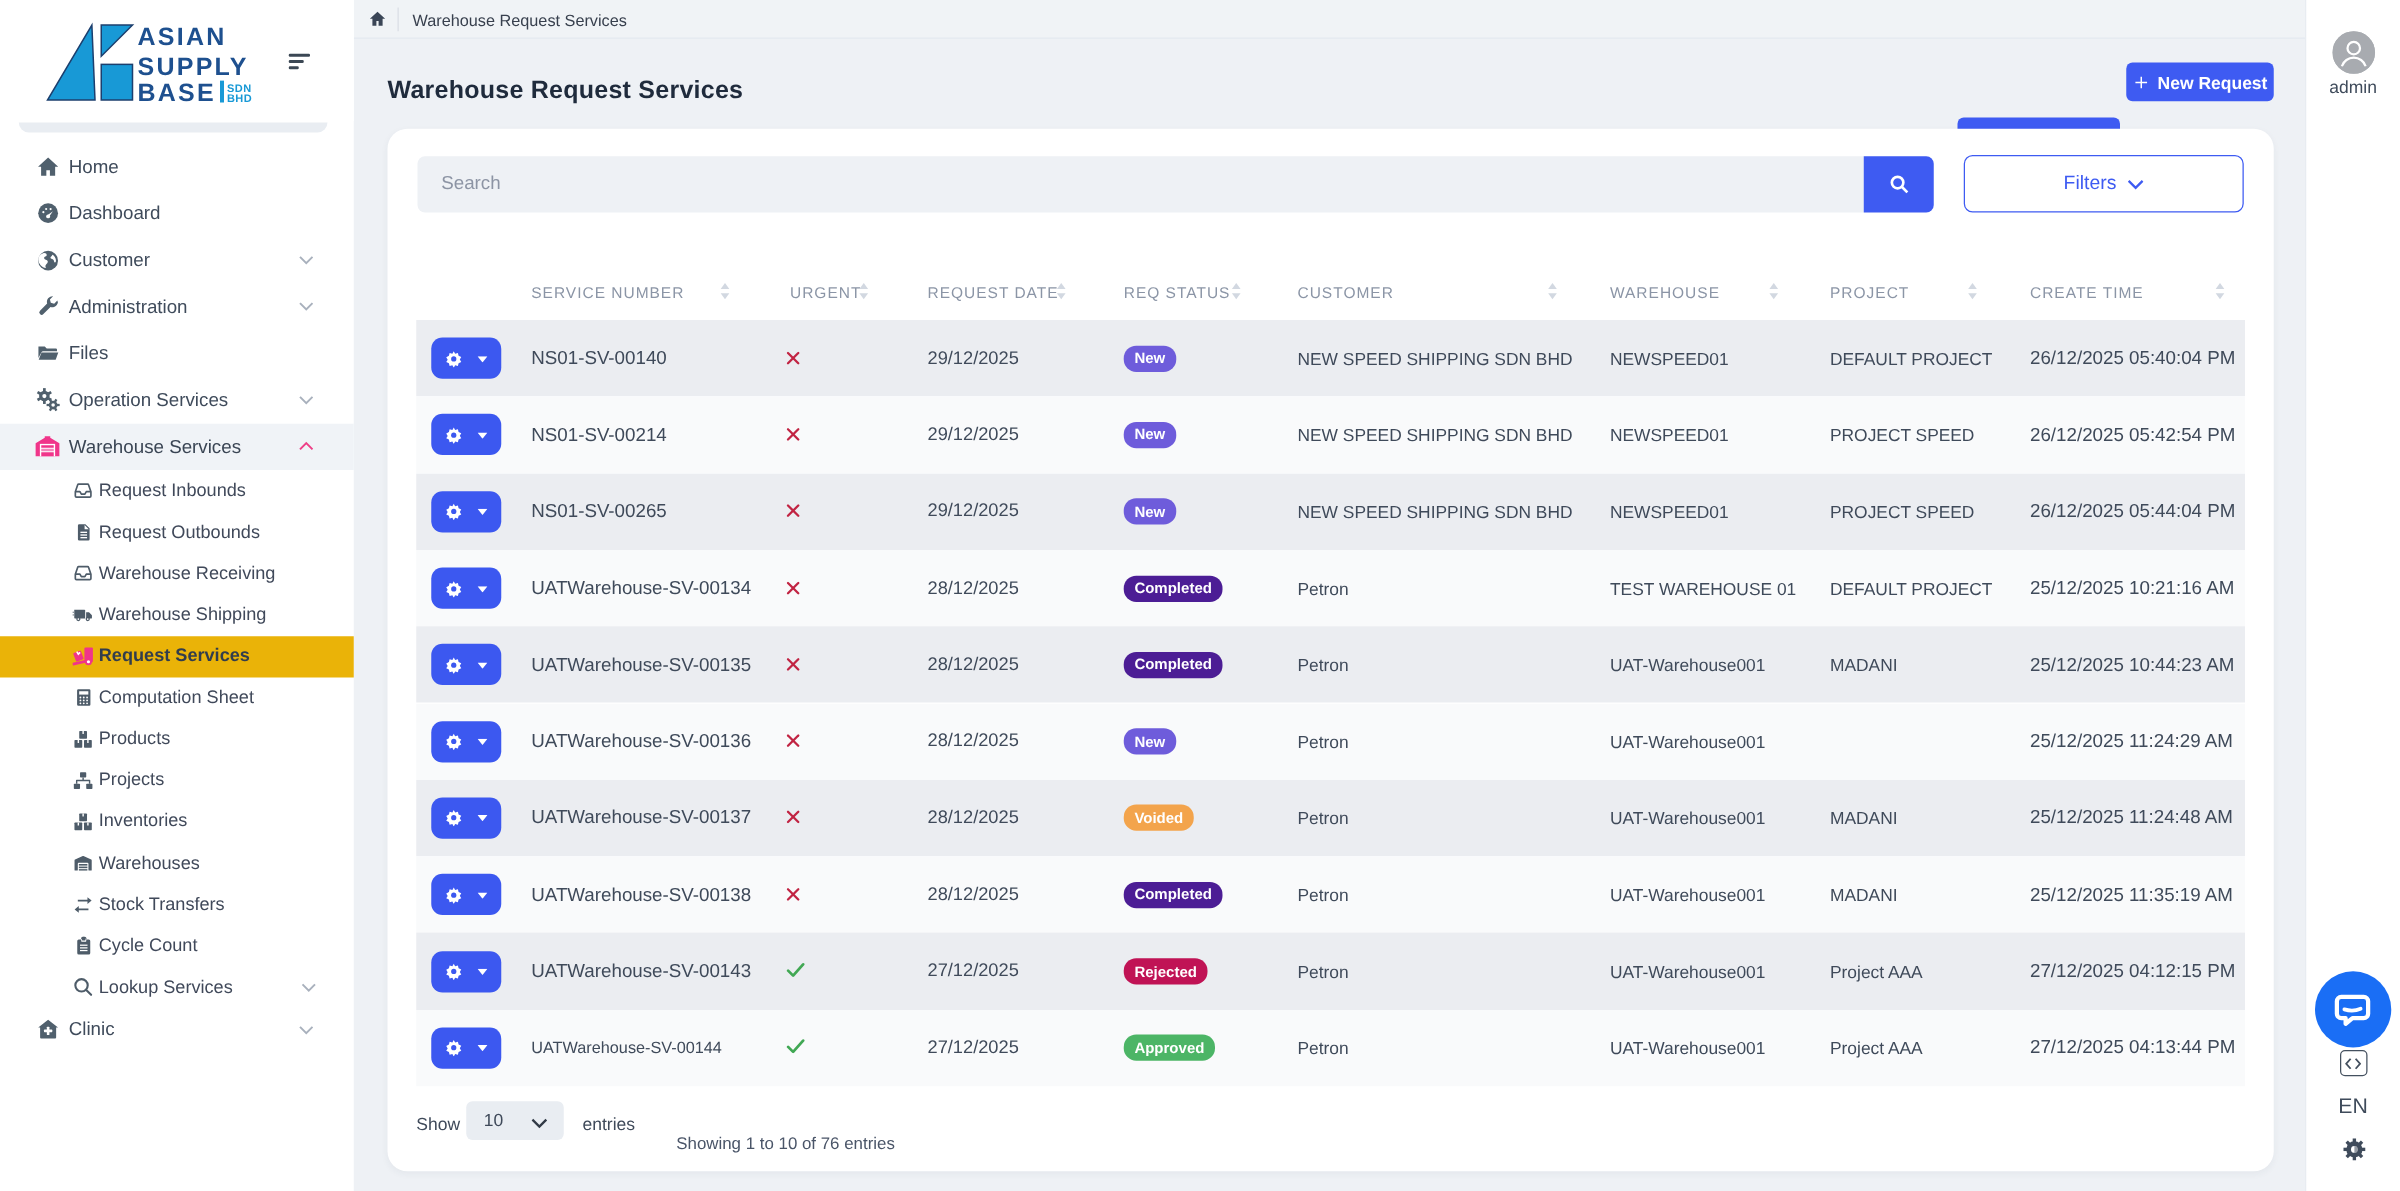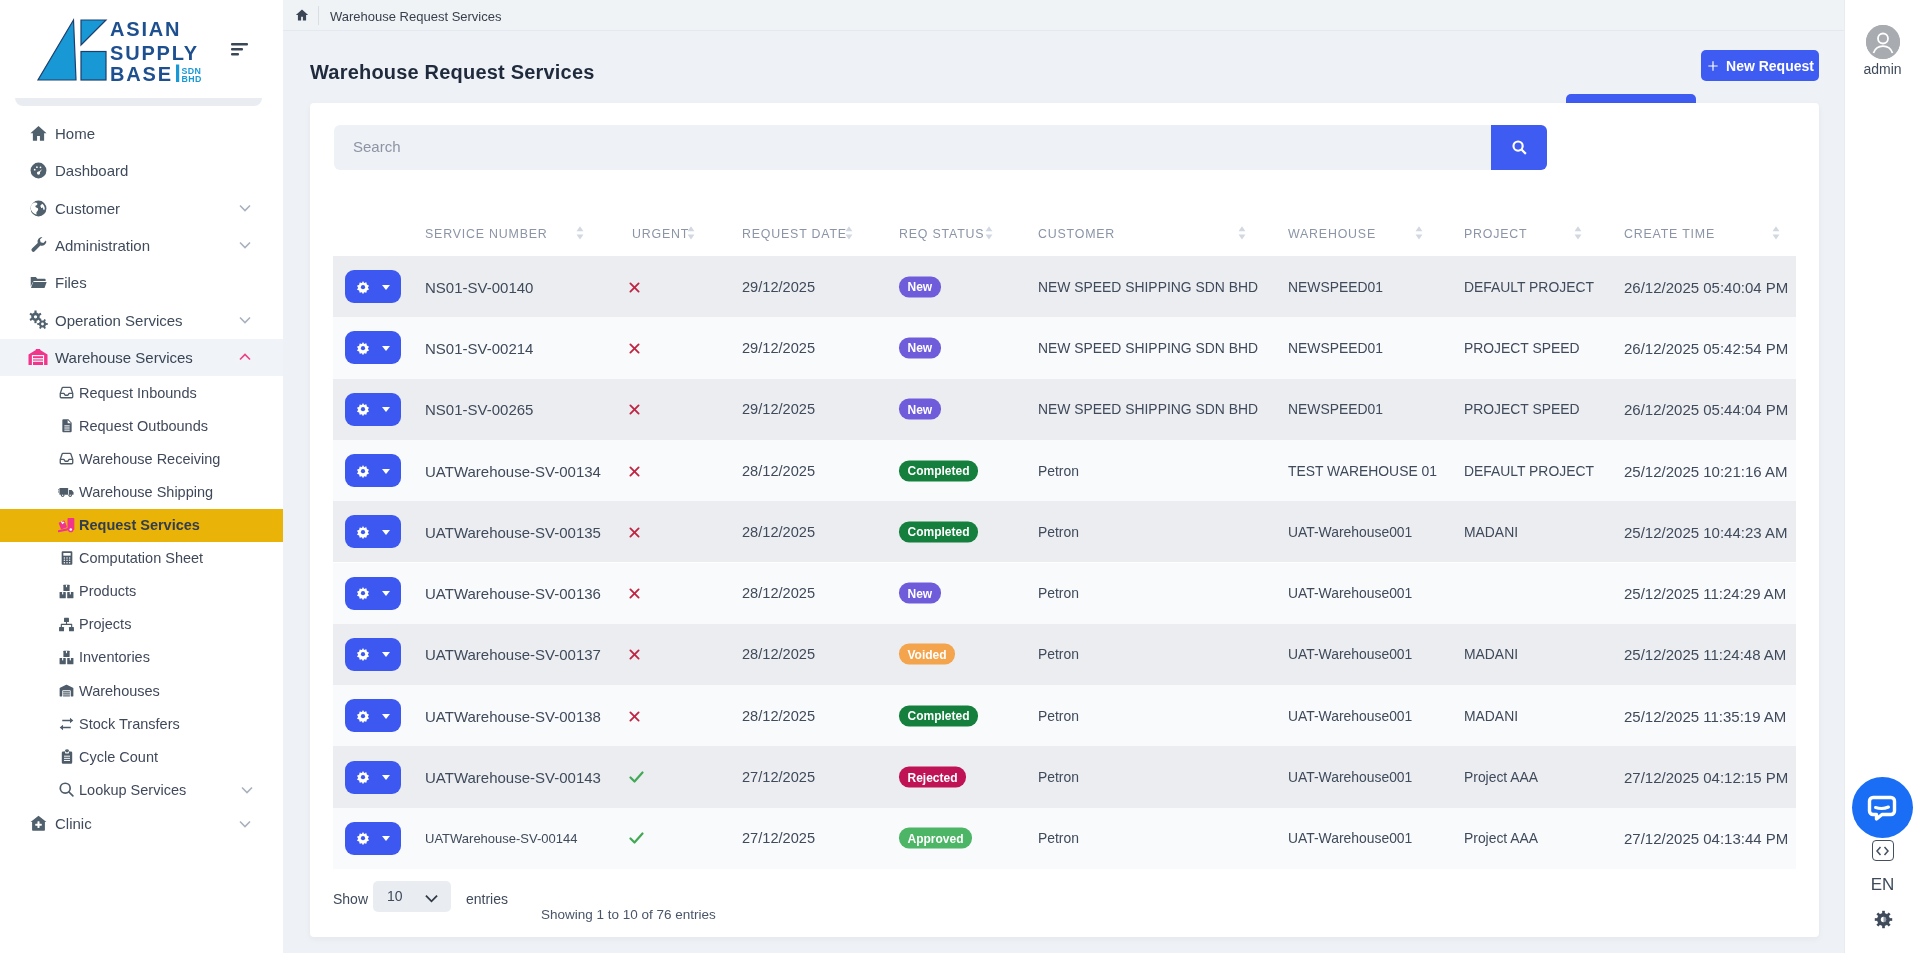--- a/index.html
+++ b/index.html
@@ -32,39 +32,39 @@
 #main { position:absolute; left:283px; top:0; width:1561px; height:953px; }
 #crumb { position:absolute; left:0; top:0; width:1561px; height:31px; background:#f0f3f6; border-bottom:1px solid #e4e9ef; }
 #crumb .homeic { position:absolute; left:12px; top:8px; }
 #crumb .div { position:absolute; left:35px; top:6px; width:1px; height:19px; background:#d9dee5; }
 #crumb .txt { position:absolute; left:47px; top:9px; font-size:13px; color:#38404e; }
 h1 { position:absolute; left:27px; top:61px; font-size:20px; font-weight:700; color:#1f2b3c; letter-spacing:0.2px; }
 .btn { position:absolute; height:31px; background:#3e5bf2; color:#fff; border-radius:5px; font-size:14px; font-weight:700; display:flex; align-items:center; justify-content:center; gap:6px; }
 #btnExport { left:1283px; top:50px; width:130px;margin-top:44px; }
 #btnNew { left:1418px; top:50px; width:118px; }
 
-#card { position:absolute; left:27px; top:103px; width:1509px; height:834px; background:#fff; border-radius:4px; box-shadow:0 2px 6px rgba(40,50,70,.05); }
+#card { position:absolute; left:27px; top:103px; width:1509px; height:834px; background:#fff; border-radius:16px; box-shadow:0 2px 6px rgba(40,50,70,.05); }
 #searchbox { position:absolute; left:24px; top:22px; width:1157px; height:45px; background:#eef1f5; border-radius:6px 0 0 6px; }
 #searchbox span { position:absolute; left:19px; top:13px; font-size:15px; color:#8c94a4; }
 #searchbtn { position:absolute; left:1181px; top:22px; width:56px; height:45px; background:#3e5bf2; border-radius:0 6px 6px 0; display:flex; align-items:center; justify-content:center; }
 #filters { position:absolute; left:1261px; top:21px; width:224px; height:46px; background:#fff; border:1px solid #3e5bf2; border-radius:7px; display:flex; align-items:center; justify-content:center; gap:9px; color:#3e5bf2; font-size:15.5px; }
 
 
 #tbl { position:absolute; left:23px; top:111px; width:1463px; }
 .hrow { position:absolute; top:0; height:42px; width:1463px; }
 .hcell { position:absolute; top:13px; font-size:12.4px; color:#8b95a6; letter-spacing:0.8px; font-weight:400; }
 .sort { position:absolute; top:12px; }
 .row { position:absolute; width:1463px; height:61.3px; }
 .odd { background:#ebedf1; }
 .even { background:#f9fafb; }
 .cell { position:absolute; top:50%; transform:translateY(-50%); font-size:14.6px; color:#3f4a5a; white-space:nowrap; }
 .gearbtn { position:absolute; left:12px; top:50%; margin-top:-16.5px; width:56px; height:33px; background:#3c58f0; border-radius:9px; }
 .badge { position:absolute; top:50%; transform:translateY(-50%); border-radius:10px; color:#fff; font-size:12px; font-weight:700; padding:3.5px 8.5px; }
 .b-new { background:#6e5cdb; }
-.b-comp { background:#15803d; }
+.b-comp { background:#4c1d95; }
 .b-void { background:#f3a44c; }
 .b-rej { background:#c01355; }
 .b-app { background:#4cb566; }
 
 
 #tfoot { position:absolute; left:23px; top:770px; width:1463px; height:50px; font-size:14px; color:#3f4a5a; }
 #pager { position:absolute; right:12px; top:14px; display:flex; align-items:center; gap:22px; font-size:14px; }
 #pager .mut { color:#b3bac6; }
 #pgact { background:#ec2e80; color:#fff; width:27px; height:27px; border-radius:8px; display:flex; align-items:center; justify-content:center; margin:0 -5px 0 -16px; }
 </style>
@@ -90,20 +90,23 @@
   <div id="card">
     <div id="searchbox">
         <span>Search</span>
       </div>
     <div id="searchbtn">
         <svg width="17" height="17" viewBox="0 0 24 24" fill="none" stroke="#fff" stroke-width="3">
           <circle cx="10" cy="10" r="6.5"></circle>
           <line x1="15" y1="15" x2="21" y2="21"></line>
         </svg>
       </div>
+    <div id="filters">Filters <svg width="13" height="9" viewBox="0 0 14 9" fill="none" stroke="#3e5bf2" stroke-width="2">
+          <polyline points="1,1.5 7,7.5 13,1.5"></polyline>
+        </svg></div>
     <div id="tbl">
         <div class="hrow">
 <div class="hcell" style="left:92px">SERVICE NUMBER</div>
           <div class="sort" style="left:243px"><svg width="8" height="14" viewBox="0 0 9 15" fill="#d2d8e1">
               <polygon points="4.5,0 8.4,5.5 0.6,5.5"></polygon>
               <polygon points="0.6,9.2 8.4,9.2 4.5,14.7"></polygon>
             </svg></div>
 <div class="hcell" style="left:299px">URGENT</div>
           <div class="sort" style="left:354px"><svg width="8" height="14" viewBox="0 0 9 15" fill="#d2d8e1">
               <polygon points="4.5,0 8.4,5.5 0.6,5.5"></polygon>

